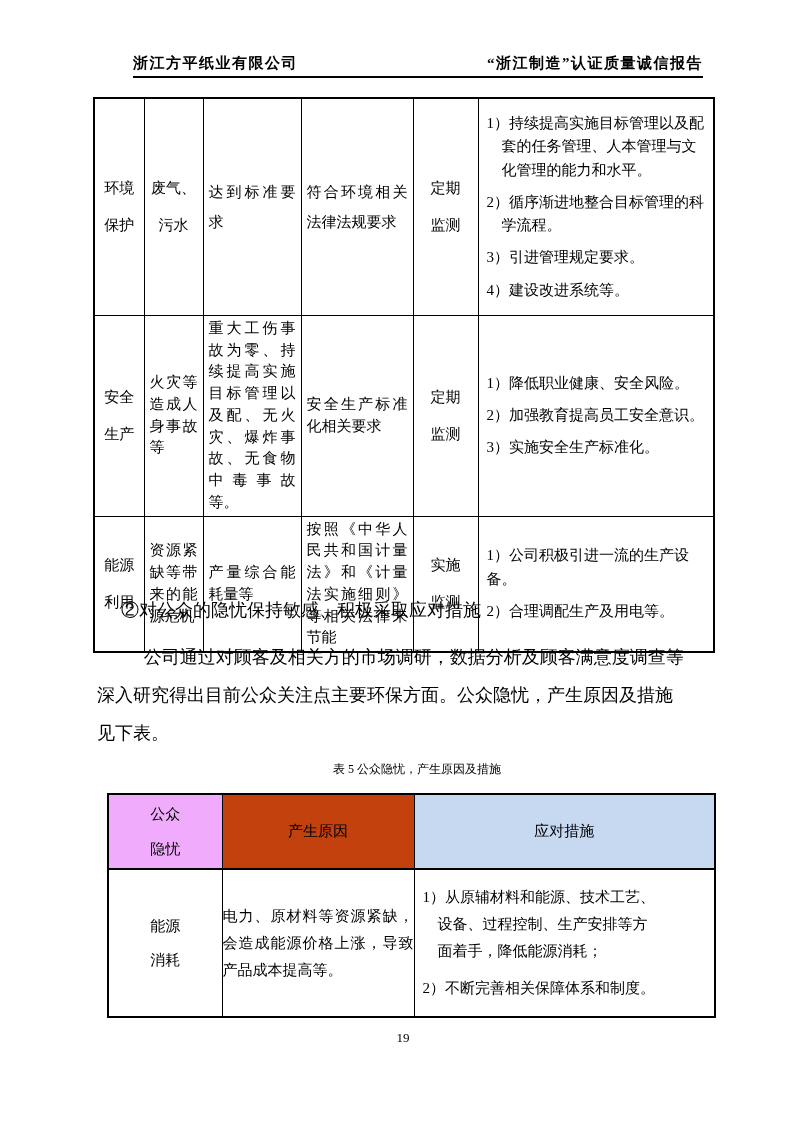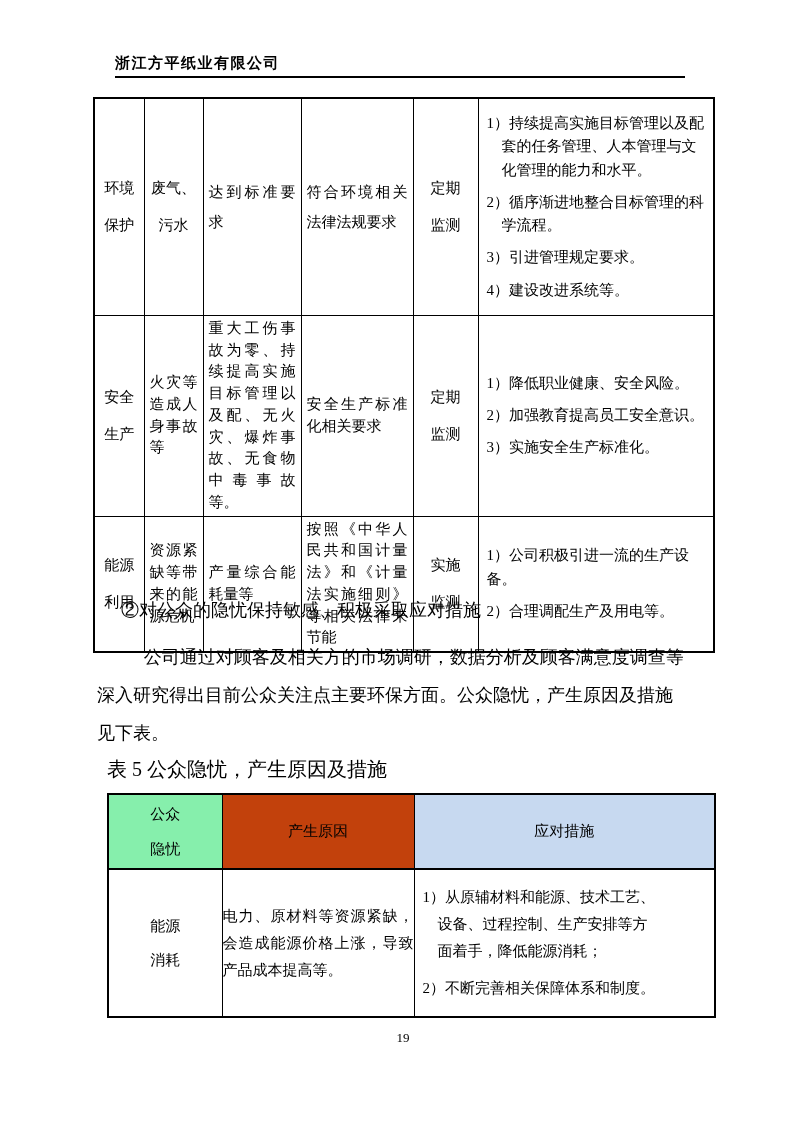--- a/index.html
+++ b/index.html
@@ -11,21 +11,21 @@
     margin: 0 auto;
     background: #ffffff;
     font-family: "Liberation Serif", "DejaVu Serif", serif;
     color: #000;
     overflow: hidden;
   }
   .abs { position: absolute; }
 
   
   .doc-header {
-    left: 115px; top: 52px; width: 570px;
+    left: 133px; top: 52px; width: 570px;
     display: flex; justify-content: space-between; align-items: flex-end;
     font-size: 15px; font-weight: bold; letter-spacing: 1.5px;
     line-height: 22px;
     border-bottom: 2px solid #000;
     padding-bottom: 2px;
   }
 
   
   table { border-collapse: collapse; table-layout: fixed; }
   td { border: 1px solid #000; vertical-align: middle; padding: 2px 5px; }
@@ -48,21 +48,21 @@
   }
   .body-paragraph {
     left: 97px; top: 638px; width: 602px;
     font-size: 18px; line-height: 38px;
     white-space: pre-line; text-indent: 2.6em; text-align: justify;
   }
 
   
   .t5-caption {
     left: 107px; top: 758px; width: 620px;
-    font-size: 20px; line-height: 22px;
+    text-align: center; font-size: 12px; line-height: 22px;
   }
   .t5 { left: 107px; top: 793px; width: 607px; font-size: 15px; border: 2px solid #000; }
   .t5 tr.t5-head { height: 70px; }
   .t5 tr.t5-body { height: 148px; }
   .t5 .head-cell { text-align: center; white-space: pre-line; line-height: 2.3; border-bottom: 2px solid #000; }
   .t5 .cell-cause { text-align: justify; line-height: 1.8; padding: 2px 0; }
   .t5 .m-item { line-height: 1.8; margin: 10px 0; }
   .t5 .cell-worry { line-height: 2.3; }
 
   
@@ -71,20 +71,21 @@
     text-align: center; font-size: 13px;
   }
 </style>
 </head>
 <body>
 
 <div class="page">
 
   <div class="abs doc-header">
     <span>浙江方平纸业有限公司</span>
+    <span>“浙江制造”认证质量诚信报告</span>
   </div>
 
   <table class="abs t1">
     <colgroup>
       <col style="width:50px">
         <col style="width:59px">
         <col style="width:98px">
       <col style="width:112px">
         <col style="width:65px">
         <col style="width:236px">
@@ -147,21 +148,21 @@
 
   <div class="abs t5-caption">表 5 公众隐忧，产生原因及措施</div>
   <table class="abs t5">
     <colgroup>
       <col style="width:114px">
         <col style="width:192px">
         <col style="width:301px">
     </colgroup>
     <tbody>
         <tr class="t5-head">
-      <td class="head-cell" style="background-color: #86efac;">公众
+      <td class="head-cell" style="background-color: #f0abfc;">公众
 隐忧</td>
       <td class="head-cell" style="background-color: #c2410c;">产生原因</td>
       <td class="head-cell" style="background-color: rgb(199, 217, 240);">应对措施</td>
     </tr>
     <tr class="t5-body">
       <td class="cell-label cell-worry">能源
 消耗</td>
       <td class="cell-cause">电力、原材料等资源紧缺，会造成能源价格上涨，导致产品成本提高等。</td>
       <td class="cell-measures">
         <div class="m-item">1）从原辅材料和能源、技术工艺、

